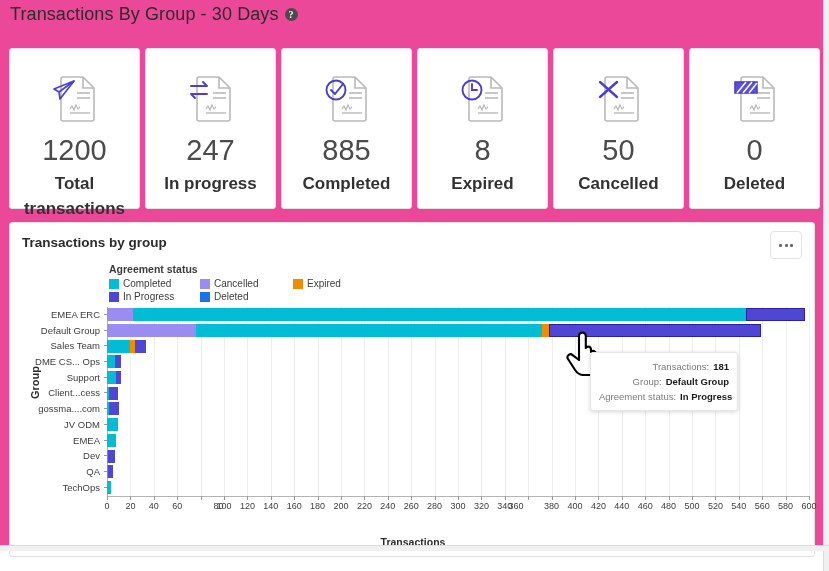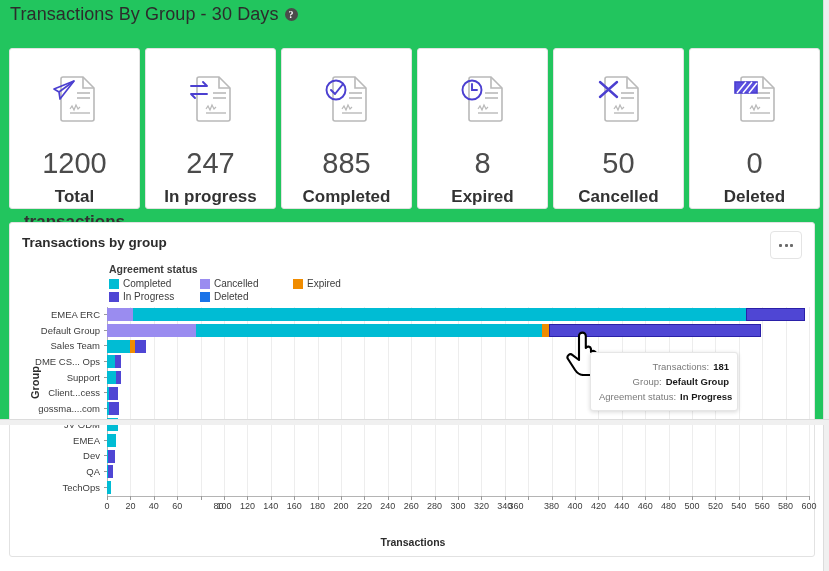--- a/index.html
+++ b/index.html
@@ -4,22 +4,22 @@
 <style>
   html, body {
     margin: 0; padding: 0;
     width: 829px; height: 571px;
     background: #ffffff;
     font-family: "Liberation Sans", sans-serif;
     overflow: hidden;
   }
   #root {
     position: relative;
-    width: 829px; height: 425px;
-    background: #22c55e;
+    width: 829px; height: 551px;
+    background: #ec4899;
     box-sizing: border-box;
   }
   
   .page-edge-right {
     position: absolute; top: 0; right: 0; width: 5px; height: 571px;
     background: #f0f0f0; border-left: 1px solid #dcdcdc;
   }
   .page-edge-bottom {
     position: absolute; left: 0; bottom: 0; width: 829px; height: 5px;
     background: #f0f0f0; border-top: 1px solid #dcdcdc;
@@ -51,21 +51,21 @@
     width: 131px; height: 161px;
     border: 1px solid #e2e2e2; background: #fff;
     border-radius: 3px;
     display: flex; flex-direction: column; align-items: center;
     box-sizing: border-box;
     padding-top: 20px;
   }
   .card-icon { width: 58px; height: 58px; }
   .card-value {
     font-size: 29px; color: #4b4b4b; font-weight: 300;
-    margin-top: 22px; line-height: 1;
+    margin-top: 9px; line-height: 1;
     font-family: "Liberation Sans", sans-serif;
   }
   .card-label {
     font-size: 17px; color: #323232; font-weight: 700;
     margin-top: 7px; text-align: center; line-height: 1.45;
     max-width: 110px;
   }
 
   
   .panel {

